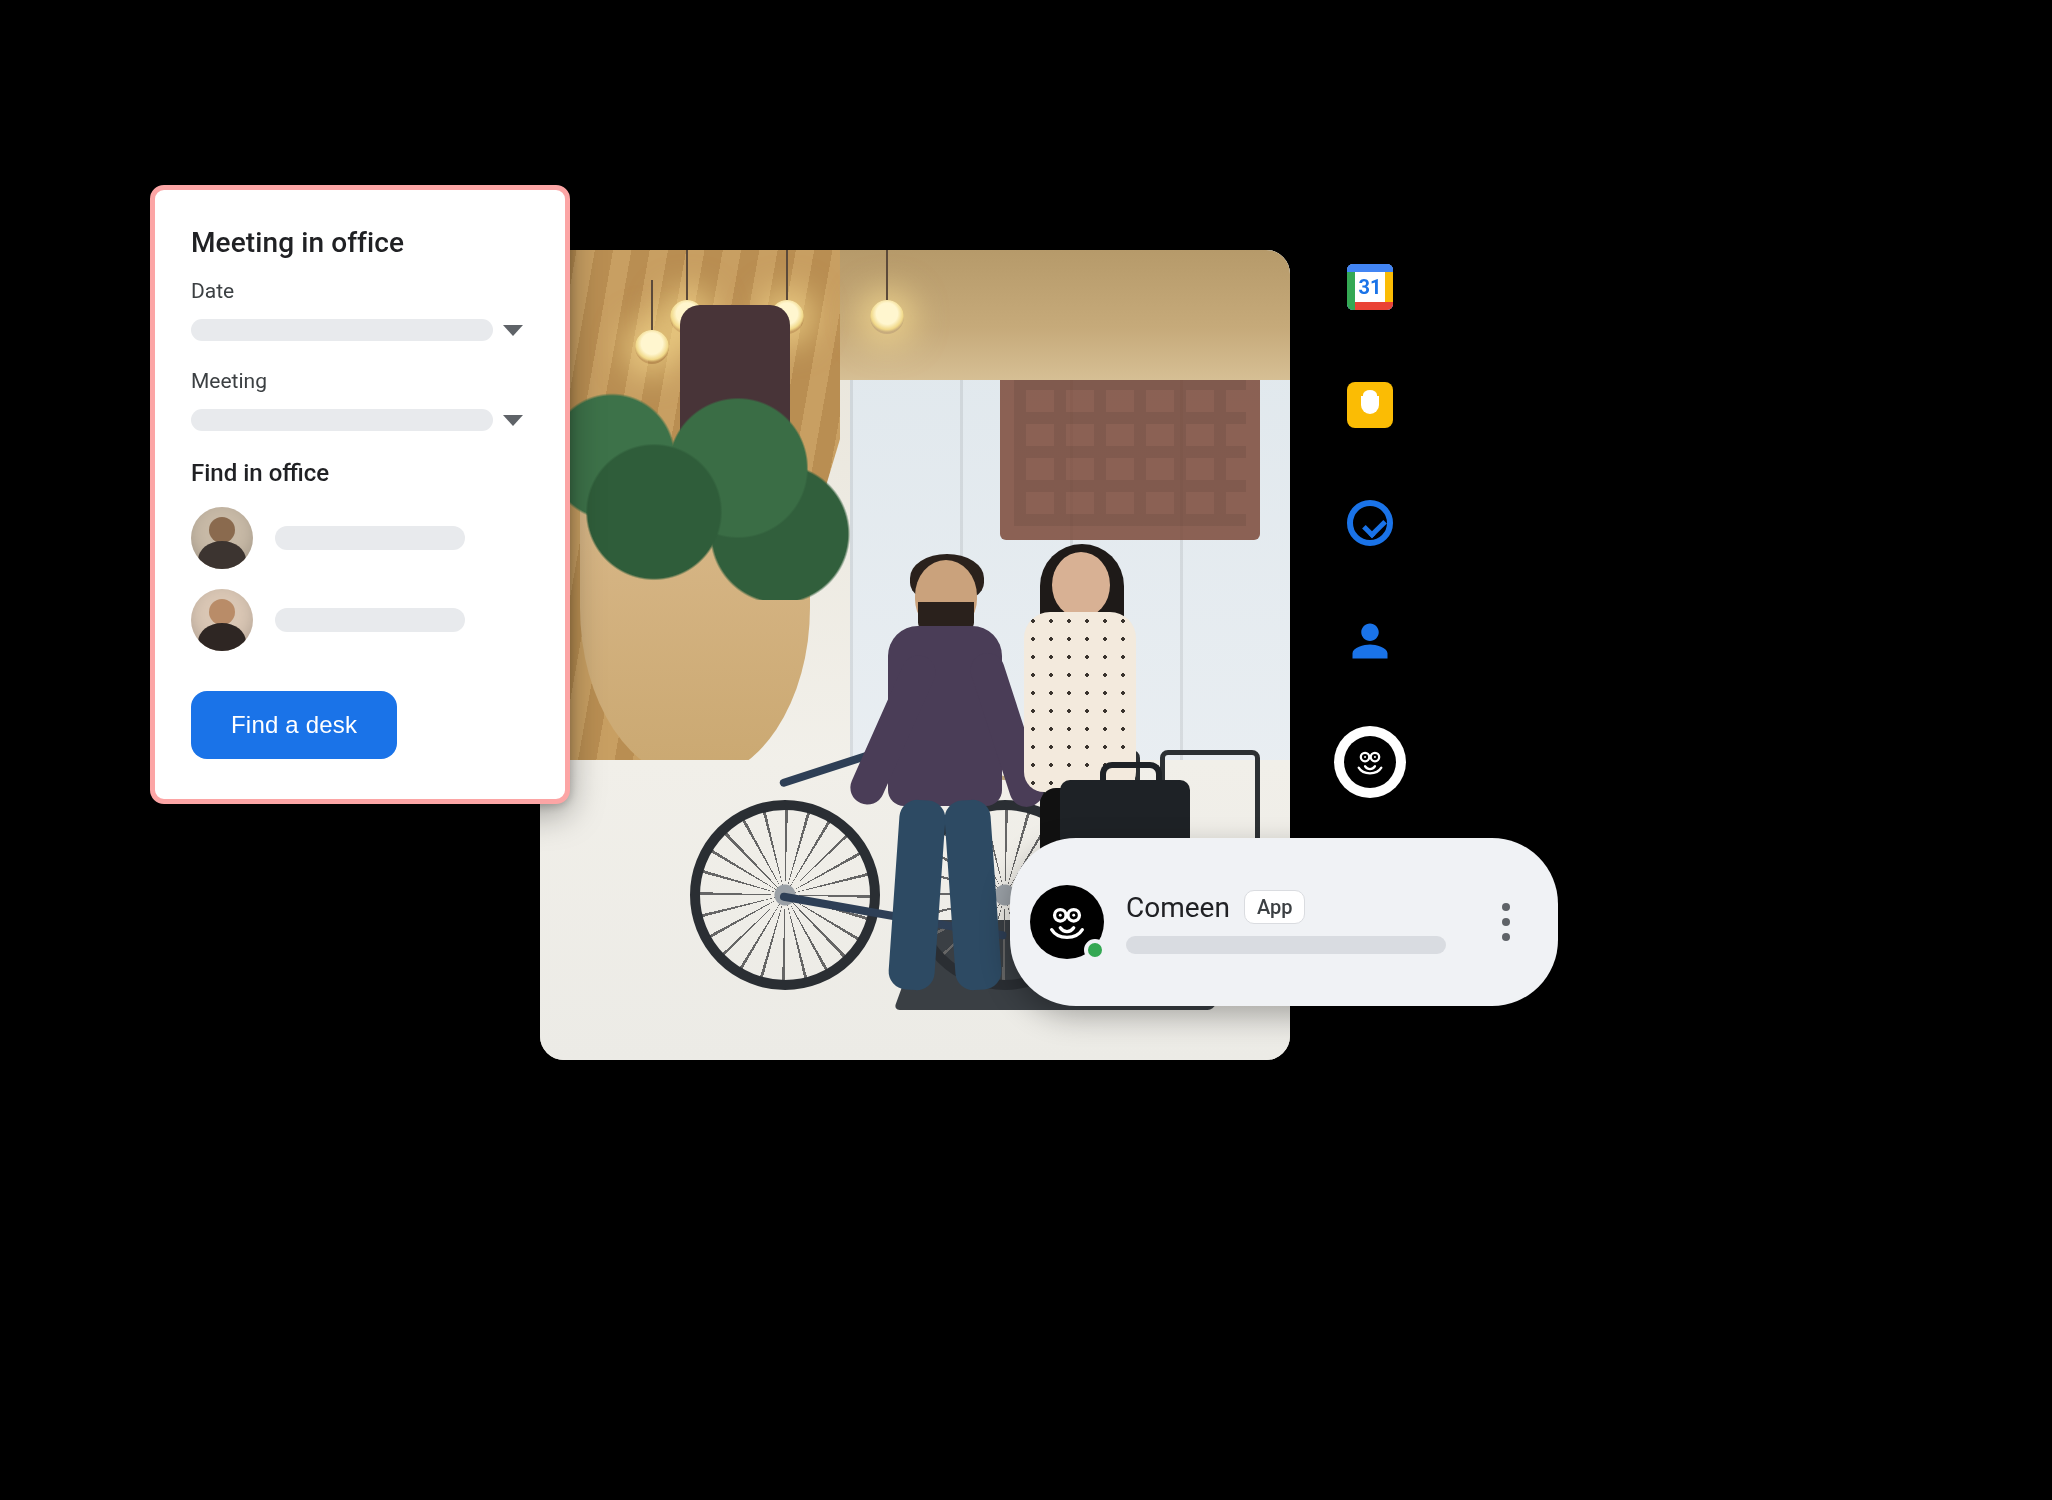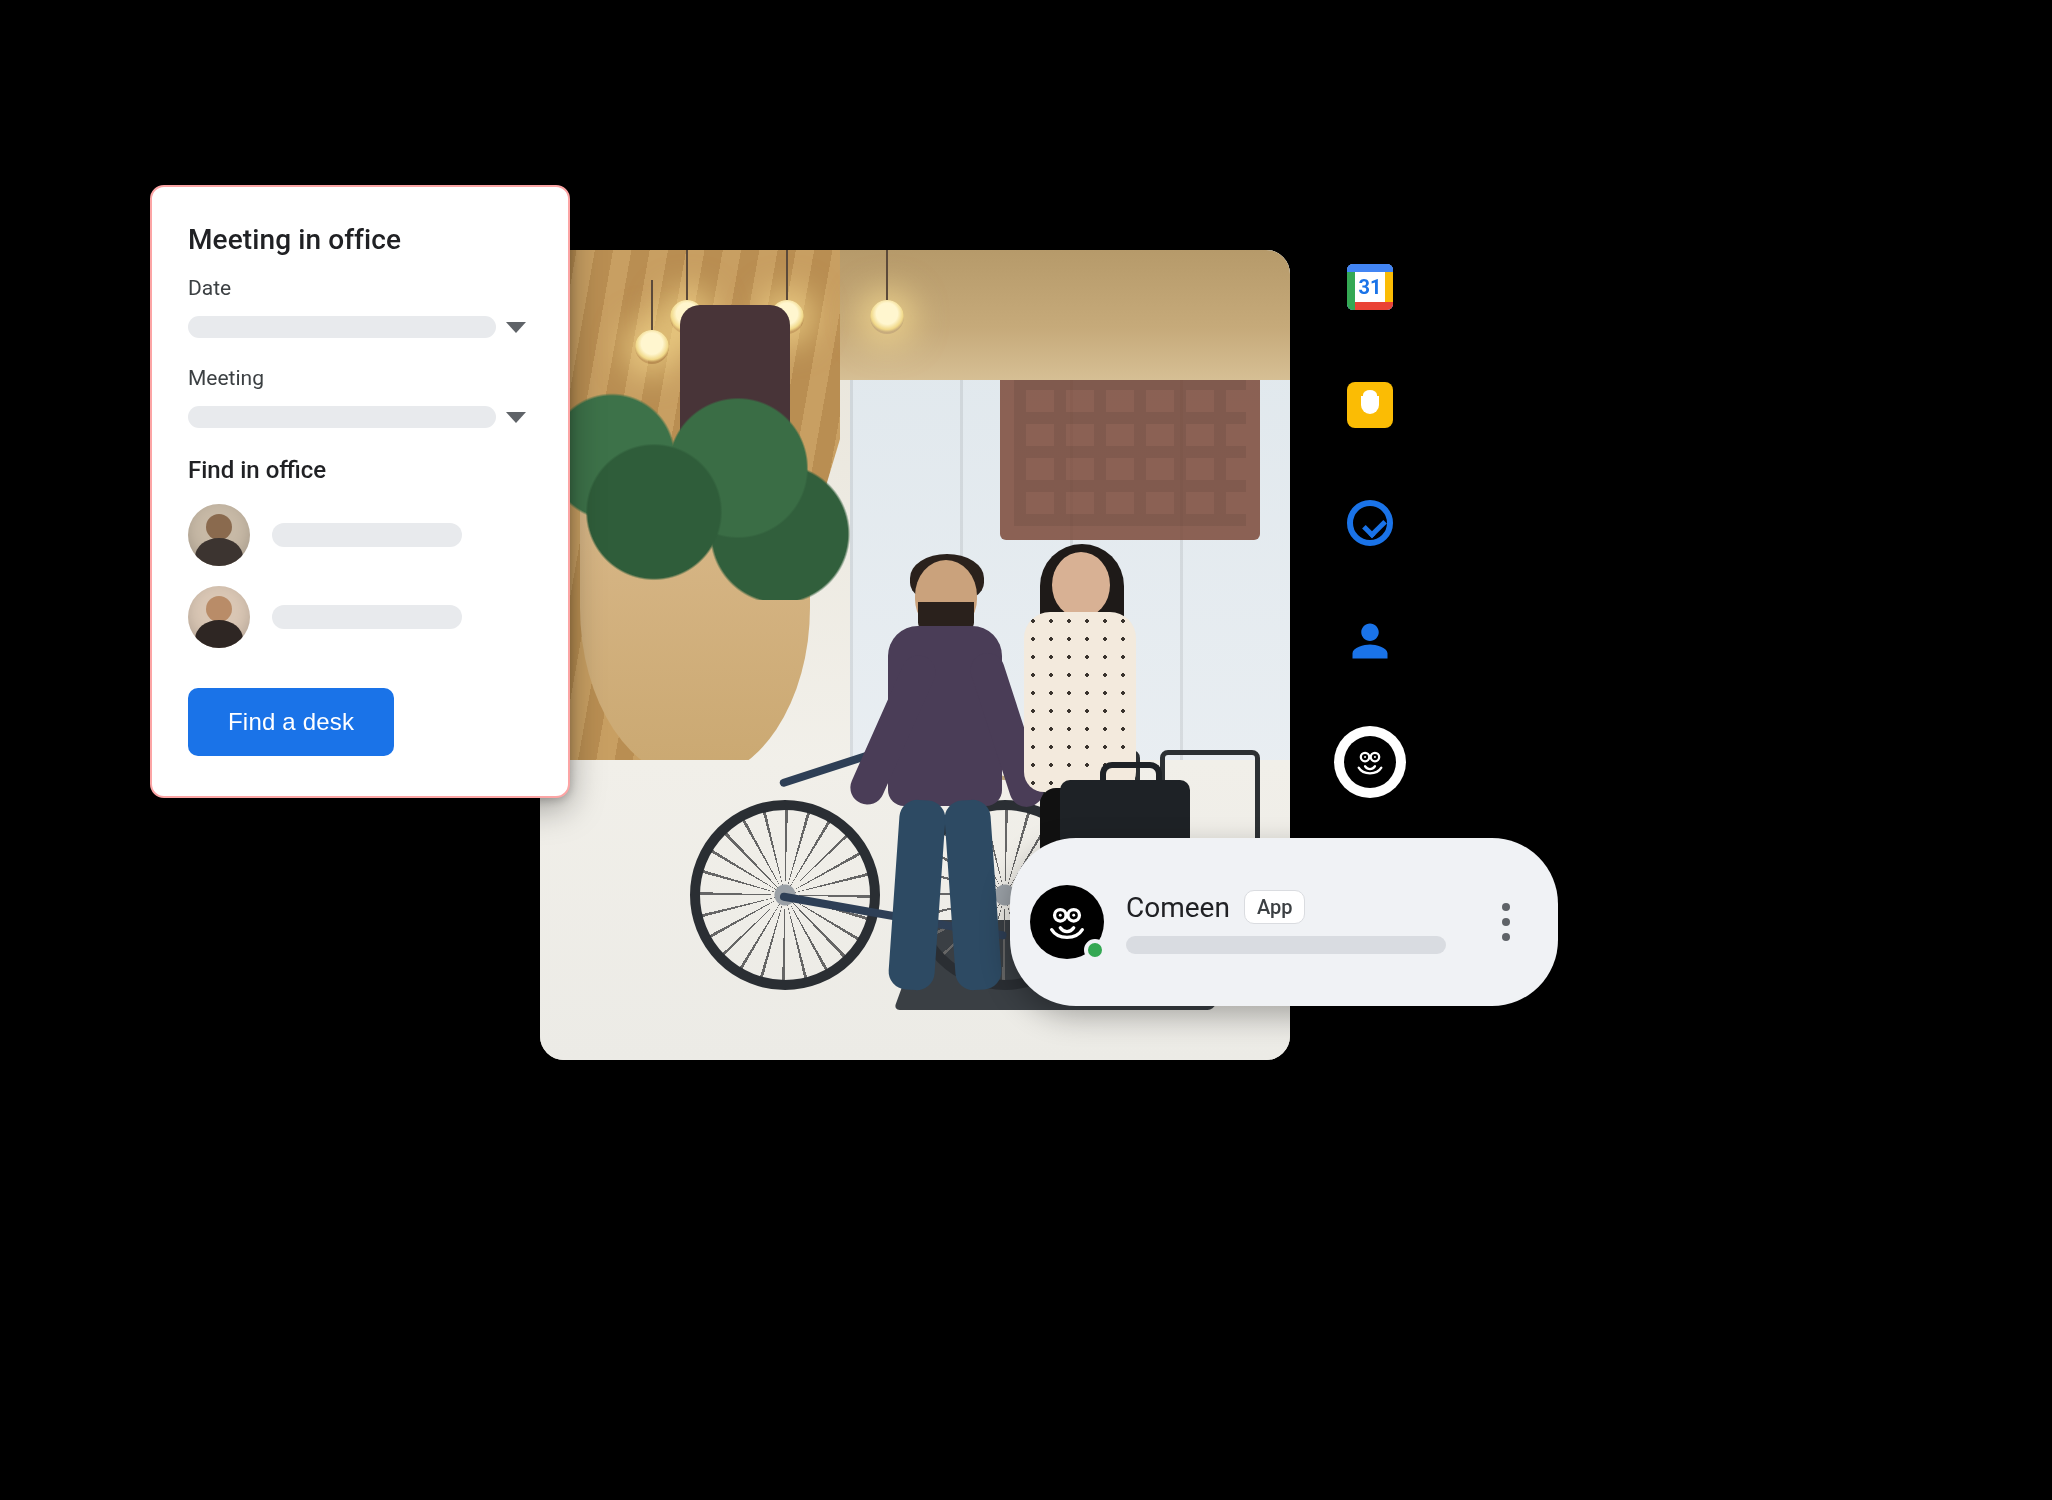--- a/index.html
+++ b/index.html
@@ -135,21 +135,21 @@
   
   .card {
     position: absolute;
     left: 150px;
     top: 185px;
     width: 420px;
     background: #fff;
     border-radius: 14px;
     padding: 36px 36px 40px;
     box-shadow: 0 10px 34px rgba(0,0,0,.35), 0 2px 8px rgba(0,0,0,.2);
-    border: 2px solid #fca5a5;
+    border: 5px solid #fca5a5;
   }
   .card h1 {
     font-size: 28px; font-weight: 500; color: #202124; letter-spacing: .1px;
     margin-bottom: 20px;
   }
   .field-label { font-size: 21px; color: #3c4043; margin-bottom: 16px; }
   .select-ph {
     display:flex; align-items:center; justify-content:flex-end; gap:10px;
     margin-bottom: 28px;
   }
@@ -168,21 +168,21 @@
   }
   .avatar::before{content:"";position:absolute;left:50%;top:10px;width:26px;height:26px;border-radius:50%;background:#8a6a4e;transform:translateX(-50%);}
   .avatar::after{content:"";position:absolute;left:50%;bottom:-10px;width:48px;height:38px;border-radius:50% 50% 0 0;background:#3c3430;transform:translateX(-50%);}
   .avatar.a2{background:#d9c6b4}
   .avatar.a2::before{background:#b98c68}
   .avatar.a2::after{background:#2e2623}
   .name-ph{flex:0 0 auto;width:190px;height:24px;background:#e8eaed;border-radius:14px;}
   .cta{
     margin-top:20px; display:inline-flex; align-items:center; justify-content:center;
     background:#1a73e8; color:#fff; font-size:24px; font-weight:500;
-    padding:20px 40px; border-radius:10px; border:none; cursor:pointer;
+    padding:20px 40px; border-radius:16px; border:none; cursor:pointer;
     letter-spacing:.2px;
   }
 
   
   .rail{position:absolute; left:1338px; top:240px; width:64px; display:flex; flex-direction:column; gap:72px; align-items:center;margin-top:24px;}
   .rail .ic{width:46px;height:46px;display:flex;align-items:center;justify-content:center;}
   .ic-cal{background:#fff;border-radius:6px;box-shadow:0 0 0 3px #4285f4 inset;position:relative;color:#1a73e8;font-weight:700;font-size:20px;}
   .ic-cal::before{content:"";position:absolute;inset:0;border-radius:6px;
     background:
       linear-gradient(#4285f4,#4285f4) top/100% 8px no-repeat,

